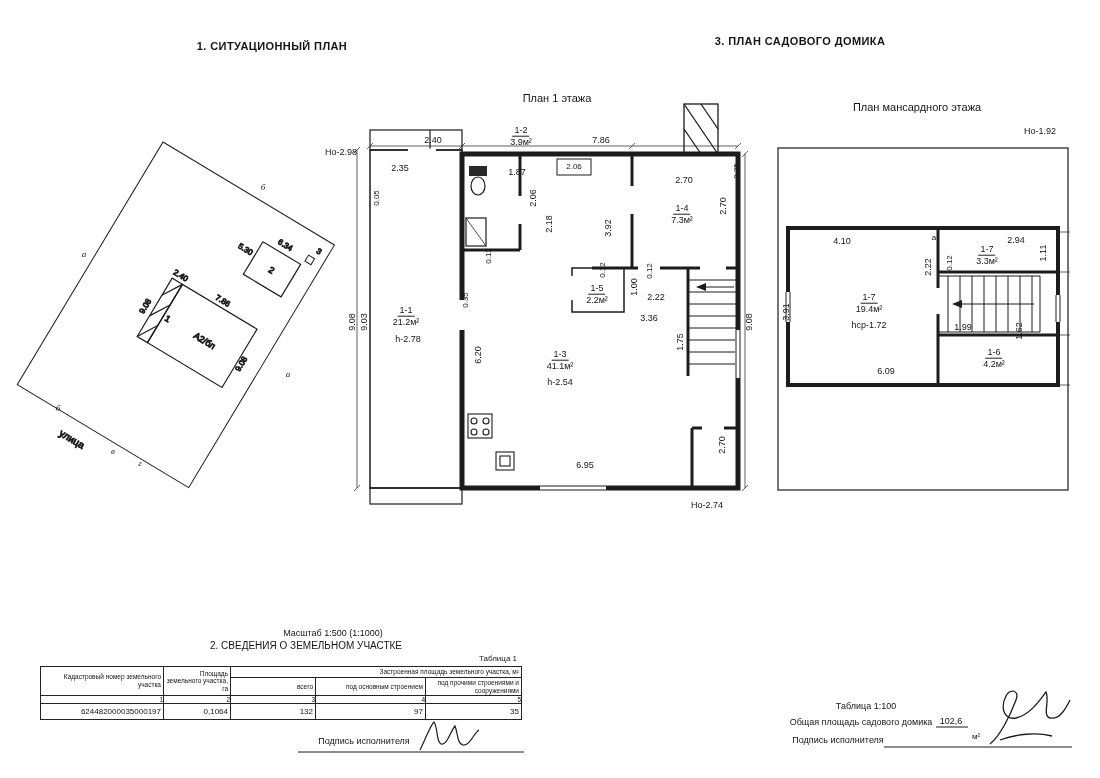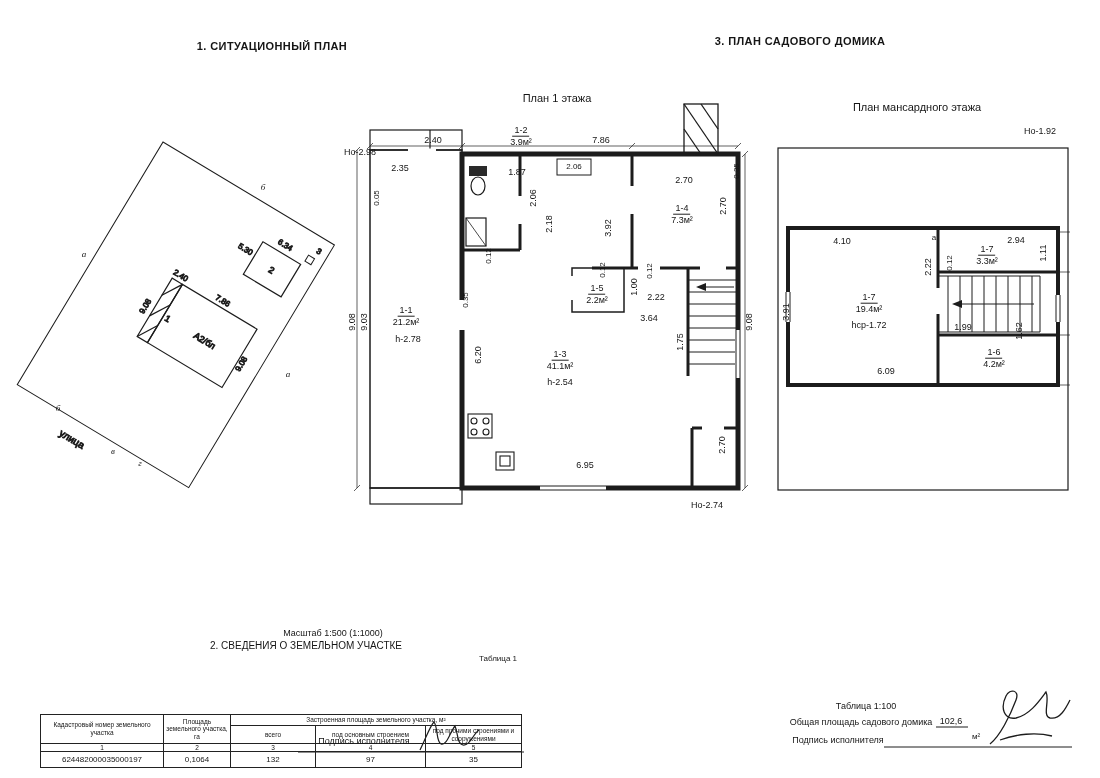--- a/index.html
+++ b/index.html
@@ -10,21 +10,21 @@
   .lbl{position:absolute;transform:translate(-50%,-50%);font-size:9px;white-space:nowrap;line-height:1;}
   .lbl.v{transform:translate(-50%,-50%) rotate(-90deg);}
   .lbl.small{font-size:8px;}
   .lbl.h1{font-size:11px;letter-spacing:.4px;font-weight:bold;}
   .lbl.title{font-size:11px;}
   .lbl.pt{font-size:9px;font-style:italic;font-family:"Liberation Serif",serif;}
   .room{position:absolute;transform:translate(-50%,-50%);display:flex;flex-direction:column;
         align-items:center;font-size:9px;line-height:1.2;text-align:center;}
   .room .num{border-bottom:1px solid #222;padding:0 2px;}
   table.land{position:absolute;left:40px;top:666px;border-collapse:collapse;table-layout:fixed;
-             width:481px;text-align:center;margin-top:48px;}
+             width:481px;text-align:right;}
   table.land td{border:1px solid #222;padding:1px 2px;vertical-align:middle;}
   table.land td.head{font-size:6.5px;line-height:1.2;}
   table.land td.numr{font-size:6.5px;padding:0;}
   table.land td.data{font-size:8px;height:13px;}
   .watermark{position:absolute;font-weight:bold;font-size:44px;letter-spacing:1px;
              color:#d5d5d5;line-height:1;}
 </style>
 </head>
 <body>
 
@@ -231,38 +231,38 @@
     <span class="num">1-5</span>
     <span class="area">2.2м²</span>
   </div>
   <div class="room" style="left:560px;top:360px">
     <span class="num">1-3</span>
     <span class="area">41.1м²</span>
   </div>
   <div class="lbl" style="left:560px;top:382px">h-2.54</div>
 
   <div class="lbl" style="left:433px;top:140px">2.40</div>
-  <div class="lbl" style="left:360px;top:152px">Но-2.98</div>
+  <div class="lbl" style="left:341px;top:152px">Но-2.98</div>
   <div class="lbl" style="left:400px;top:168px">2.35</div>
   <div class="lbl v small" style="left:377px;top:198px">0.05</div>
   <div class="lbl" style="left:517px;top:172px">1.87</div>
   <div class="lbl small" style="left:574px;top:167px">2.06</div>
   <div class="lbl" style="left:601px;top:140px">7.86</div>
   <div class="lbl v" style="left:533px;top:198px">2.06</div>
   <div class="lbl v" style="left:549px;top:224px">2.18</div>
   <div class="lbl v" style="left:608px;top:228px">3.92</div>
   <div class="lbl" style="left:684px;top:180px">2.70</div>
   <div class="lbl v small" style="left:737px;top:171px">0.35</div>
   <div class="lbl v" style="left:723px;top:206px">2.70</div>
   <div class="lbl v small" style="left:489px;top:256px">0.12</div>
   <div class="lbl v small" style="left:603px;top:270px">0.12</div>
   <div class="lbl v small" style="left:650px;top:271px">0.12</div>
   <div class="lbl v" style="left:634px;top:287px">1.00</div>
   <div class="lbl" style="left:656px;top:297px">2.22</div>
-  <div class="lbl" style="left:649px;top:318px">3.64</div>
+  <div class="lbl" style="left:649px;top:318px">3.36</div>
   <div class="lbl v" style="left:680px;top:342px">1.75</div>
   <div class="lbl v small" style="left:466px;top:300px">0.35</div>
   <div class="lbl v" style="left:352px;top:322px">9.08</div>
   <div class="lbl v" style="left:364px;top:322px">9.03</div>
   <div class="lbl v" style="left:478px;top:355px">6.20</div>
   <div class="lbl v" style="left:749px;top:322px">9.08</div>
   <div class="lbl" style="left:585px;top:465px">6.95</div>
   <div class="lbl v" style="left:722px;top:445px">2.70</div>
   <div class="lbl" style="left:707px;top:505px">Но-2.74</div>
 

